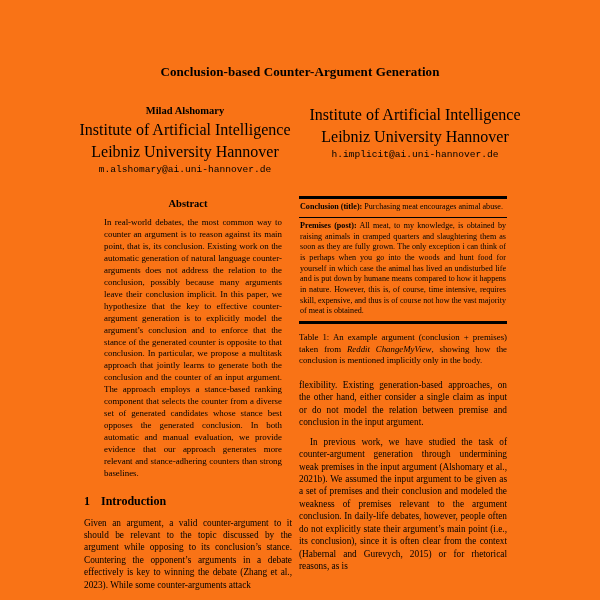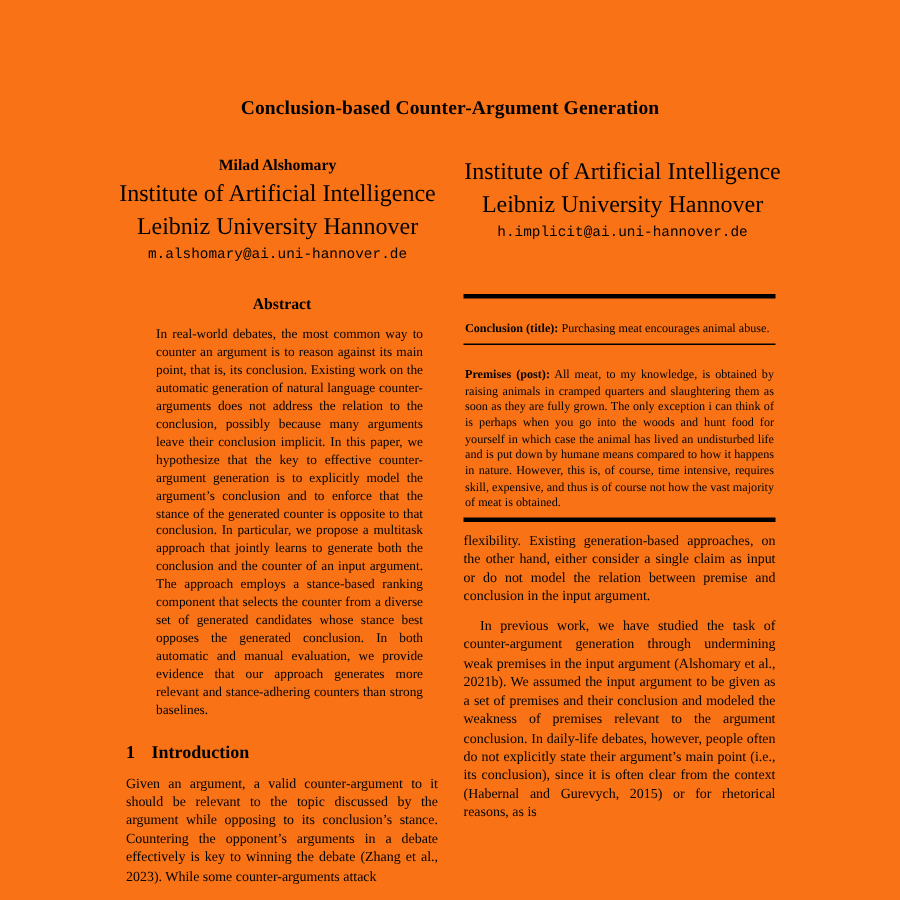--- a/index.html
+++ b/index.html
@@ -45,21 +45,21 @@
     font-size: 16px;
   }
   .author-email {
     font-family: Liberation Mono, monospace;
     font-size: 9.6px;
     margin-top: 2px;
     white-space: nowrap;
   }
   .columns {
     display: flex;
-    gap: 17px;
+    gap: 7px;
   }
   .col {
     width: 208px;
     flex: 0 0 208px;
   }
   .abstract-heading {
     text-align: center;
     font-size: 10.5px;
     font-weight: bold;
     margin: 2px 0 8px 0;
@@ -95,21 +95,21 @@
   .example-table {
     margin: 0 0 7px 0;
   }
   .rule {
     background: #000000;
   }
   .rule.thick { height: 3px; }
   .rule.thin  { height: 1px; }
   .table-row {
     margin: 0;
-    padding: 15px 1px 4px 1px;
+    padding: 3px 1px 4px 1px;
     font-size: 8.1px;
     line-height: 1.32;
     text-align: justify;
     hyphens: auto;
     -webkit-hyphens: auto;
   }
   .bold { font-weight: bold; }
   .caption {
     margin: 8px 0 12px 0;
     font-size: 8.8px;
@@ -152,19 +152,20 @@
       </div>
 
       <div class="col">
         <div class="example-table">
           <div class="rule thick"></div>
           <p class="table-row"><span class="bold">Conclusion (title):</span><span> Purchasing meat encourages animal abuse.</span></p>
           <div class="rule thin"></div>
           <p class="table-row"><span class="bold">Premises (post):</span><span> All meat, to my knowledge, is obtained by raising animals in cramped quarters and slaughtering them as soon as they are fully grown. The only exception i can think of is perhaps when you go into the woods and hunt food for yourself in which case the animal has lived an undisturbed life and is put down by humane means compared to how it happens in nature. However, this is, of course, time intensive, requires skill, expensive, and thus is of course not how the vast majority of meat is obtained.</span></p>
           <div class="rule thick"></div>
         </div>
+        <p class="caption"><span>Table 1: An example argument (conclusion + premises) taken from </span><em>Reddit ChangeMyView</em><span>, showing how the conclusion is mentioned implicitly only in the body.</span></p>
         <p class="body-text">flexibility. Existing generation-based approaches, on the other hand, either consider a single claim as input or do not model the relation between premise and conclusion in the input argument.</p>
         <p class="body-text indent">In previous work, we have studied the task of counter-argument generation through undermining weak premises in the input argument (Alshomary et al., 2021b). We assumed the input argument to be given as a set of premises and their conclusion and modeled the weakness of premises relevant to the argument conclusion. In daily-life debates, however, people often do not explicitly state their argument’s main point (i.e., its conclusion), since it is often clear from the context (Habernal and Gurevych, 2015) or for rhetorical reasons, as is</p>
       </div>
 
     </div>
   </div>
 </div>
 
 </body></html>

